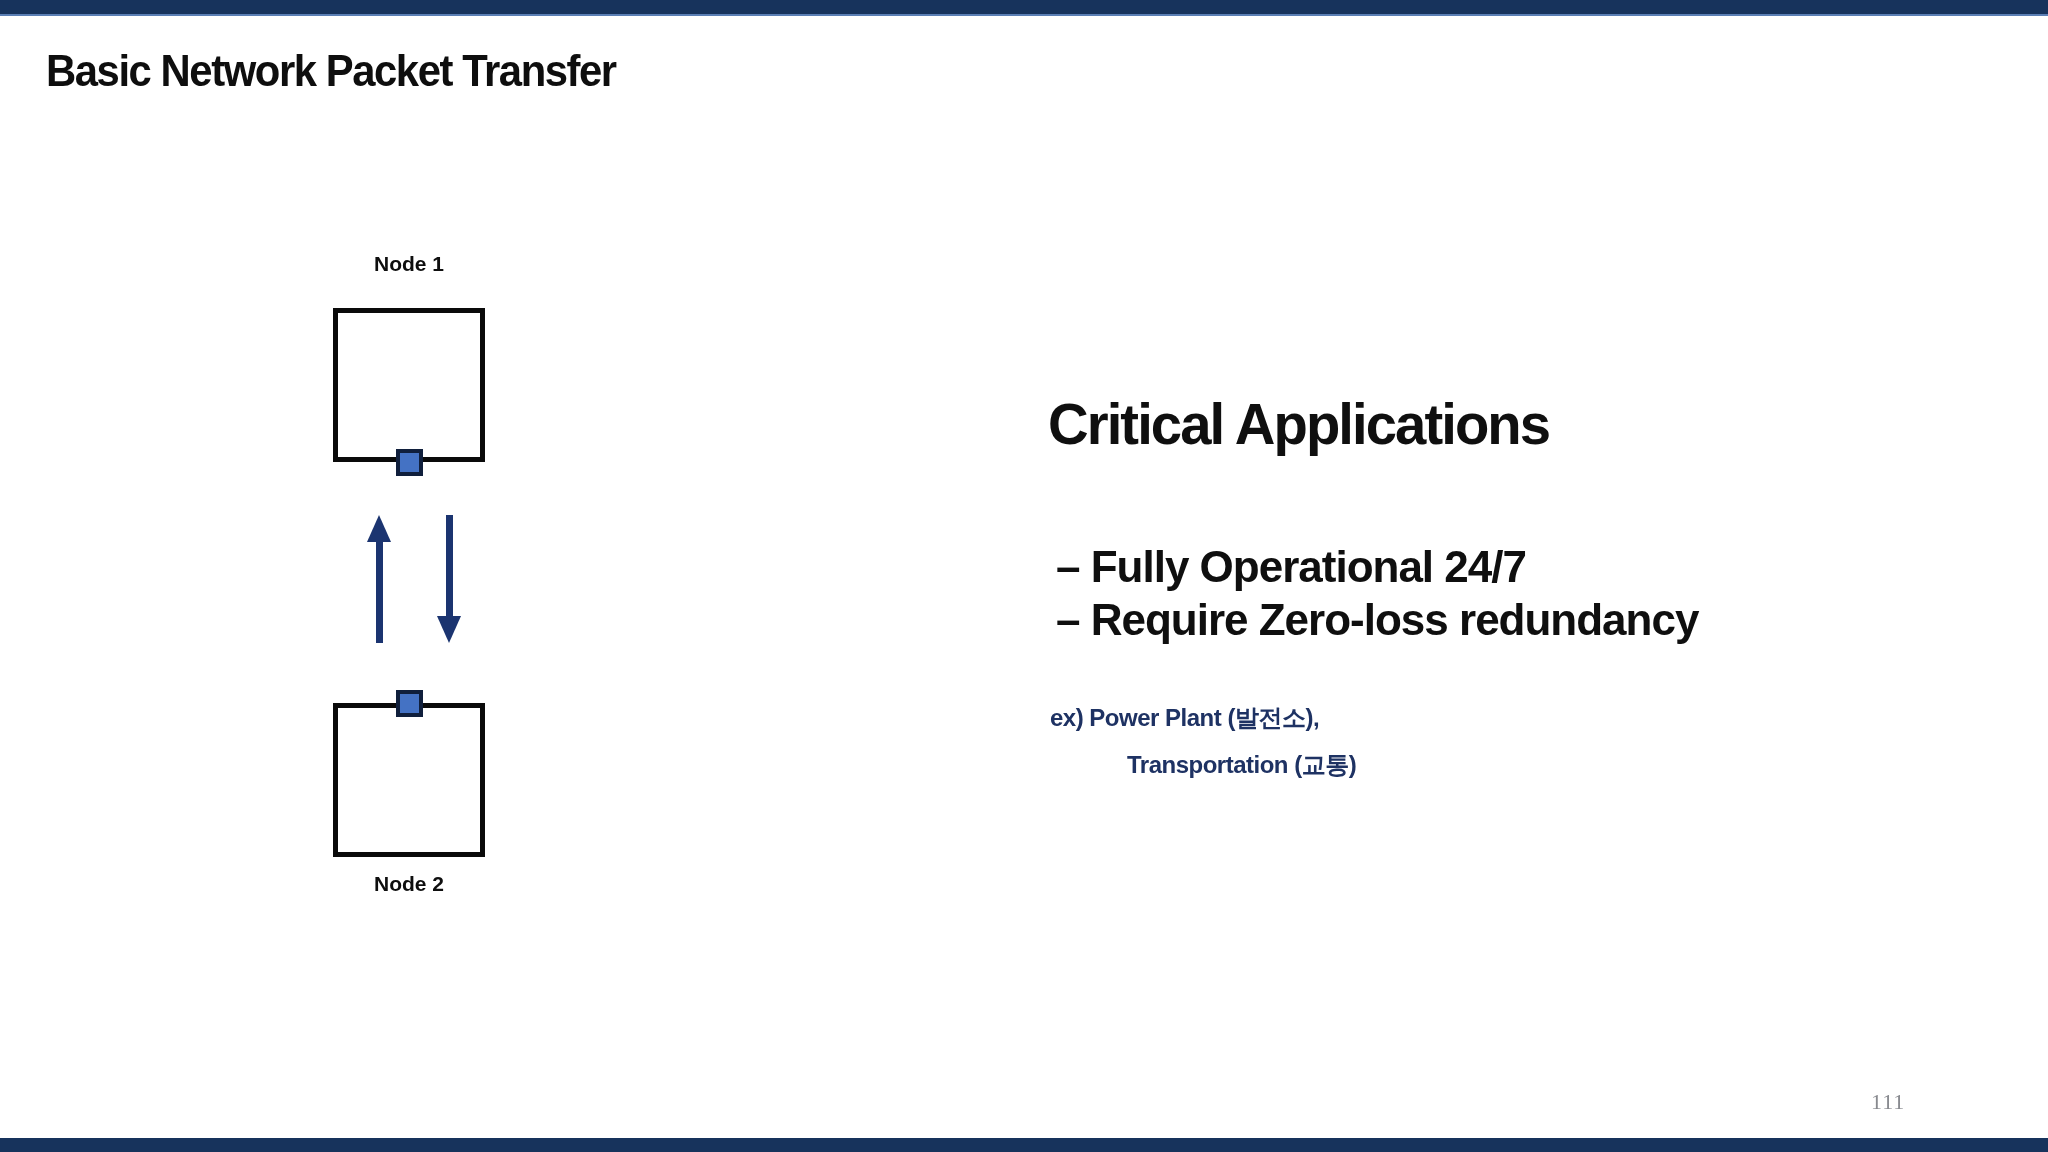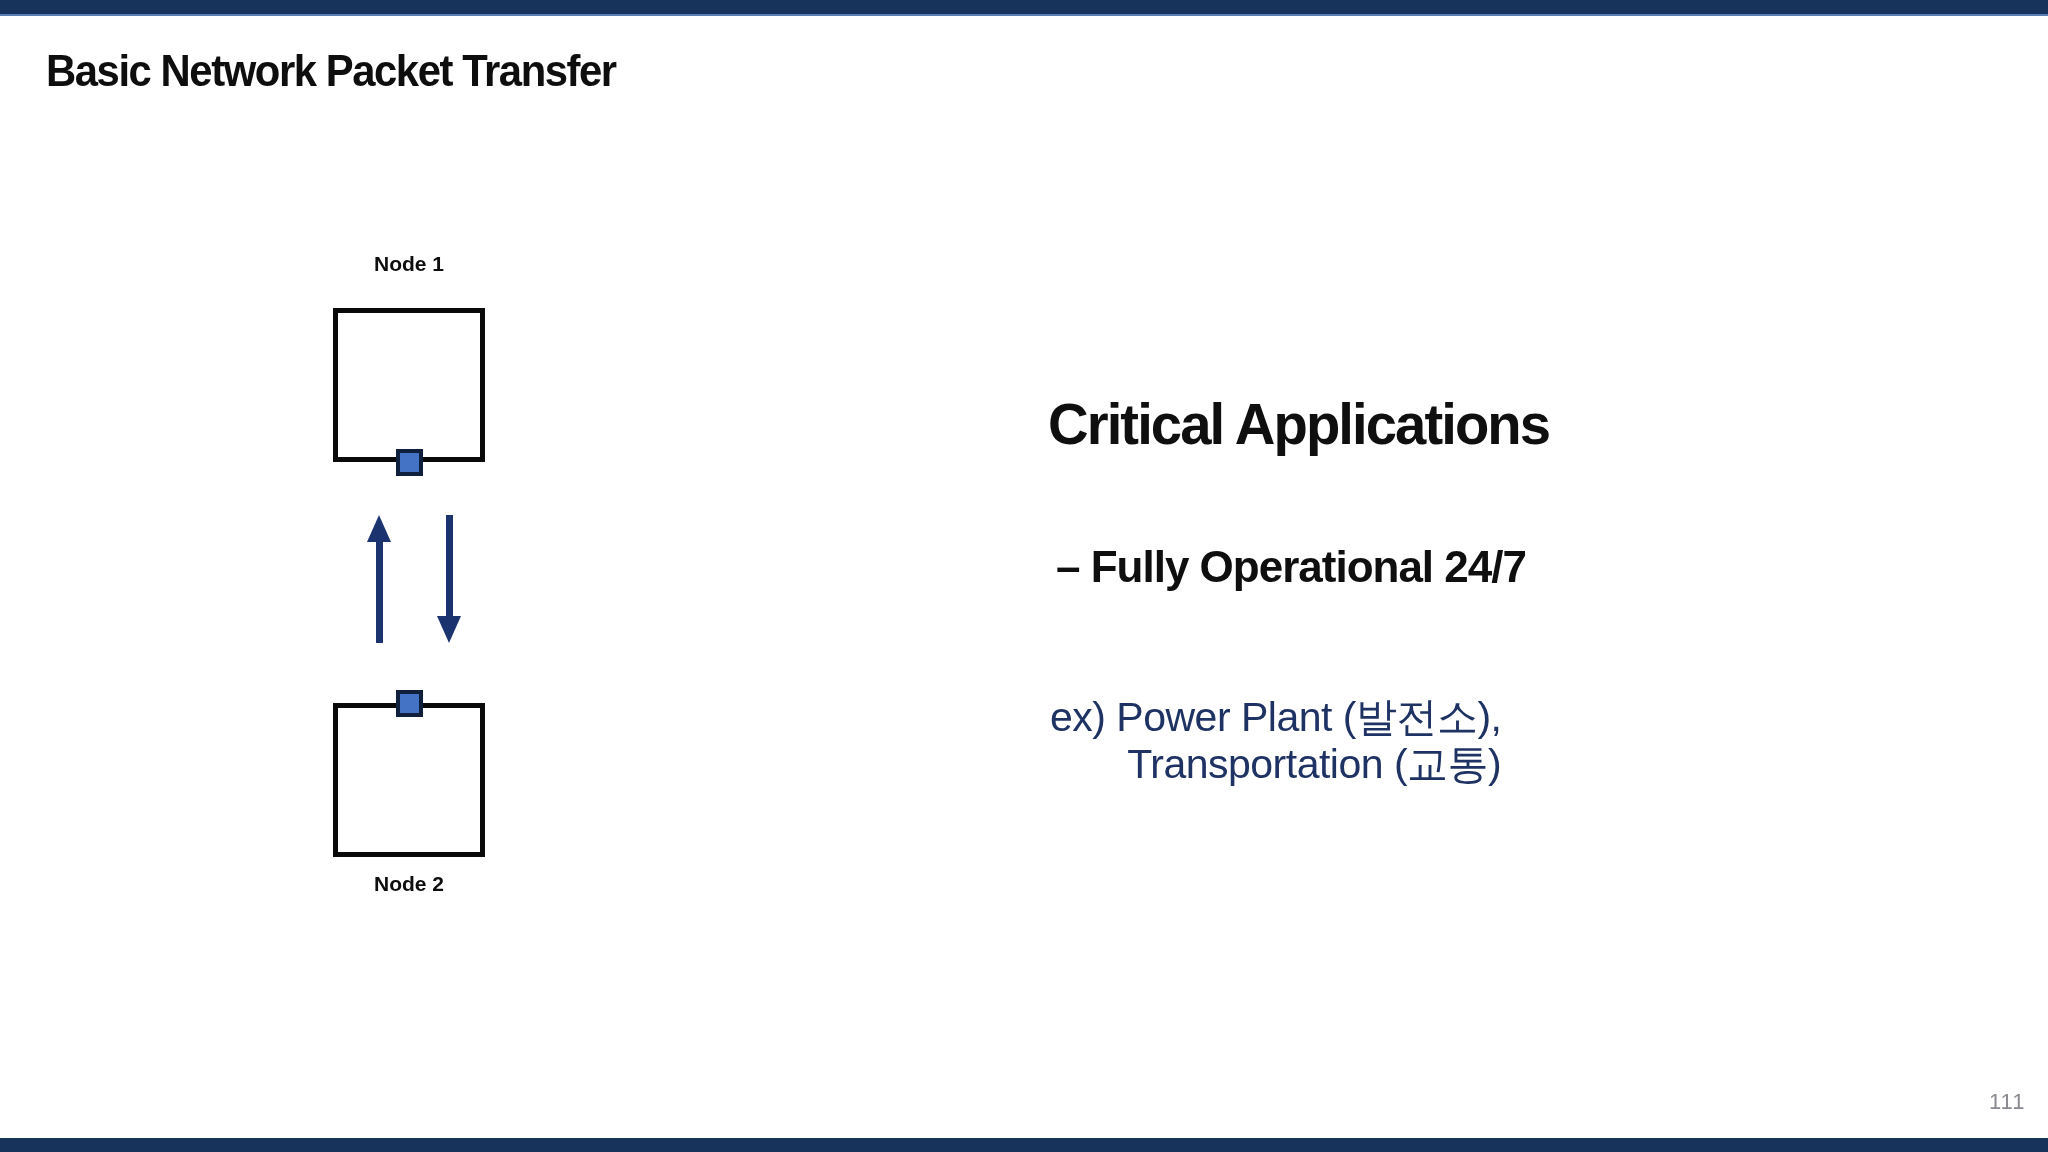--- a/index.html
+++ b/index.html
@@ -80,29 +80,29 @@
     letter-spacing: -2px; white-space: nowrap;
     transform: scaleX(0.97); transform-origin: left top;
   }
   .bullet-list {
     position: absolute; left: 1056px; top: 540px;
     font-size: 44px; font-weight: 600; color: #0f0f0f;
     letter-spacing: -1px; line-height: 53px; white-space: nowrap;
   }
   .example-block {
     position: absolute; left: 1050px; top: 694px;
-    font-size: 41px; font-weight: 400; color: #1e3263;
+    font-size: 24px; font-weight: 700; color: #1e3263;
     letter-spacing: -0.5px; line-height: 47px; white-space: nowrap;
   }
   .example-line2 { padding-left: 77px; text-align: center; }
 
   
   .page-number {
-    position: absolute; left: 1989px; top: 1089px;
-    font-size: 22px; color: #888a8f; letter-spacing: 1px;
+    position: absolute; left: 1871px; top: 1089px;
+    font-size: 22px; color: #888a8f; letter-spacing: 1px; font-family: Liberation Serif, serif;
   }
 </style>
 </head>
 <body>
 
 <div class="slide">
 
   <div class="top-bar"></div>
 
   <div class="slide-title">Basic Network Packet Transfer</div>
@@ -123,20 +123,21 @@
 
     <div class="packet packet2"></div>
     <div class="node-box node2-box"></div>
     <div class="node-label node2-label">Node 2</div>
   </div>
 
   <div class="heading">Critical Applications</div>
 
   <div class="bullet-list">
     <div>– Fully Operational 24/7</div>
+    <div>– Require Zero-loss redundancy</div>
   </div>
 
   <div class="example-block">
     <div class="example-line1">ex) Power Plant (발전소),</div>
     <div class="example-line2">Transportation (교통)</div>
   </div>
 
   <div class="page-number">111</div>
 
   <div class="bottom-bar"></div>

